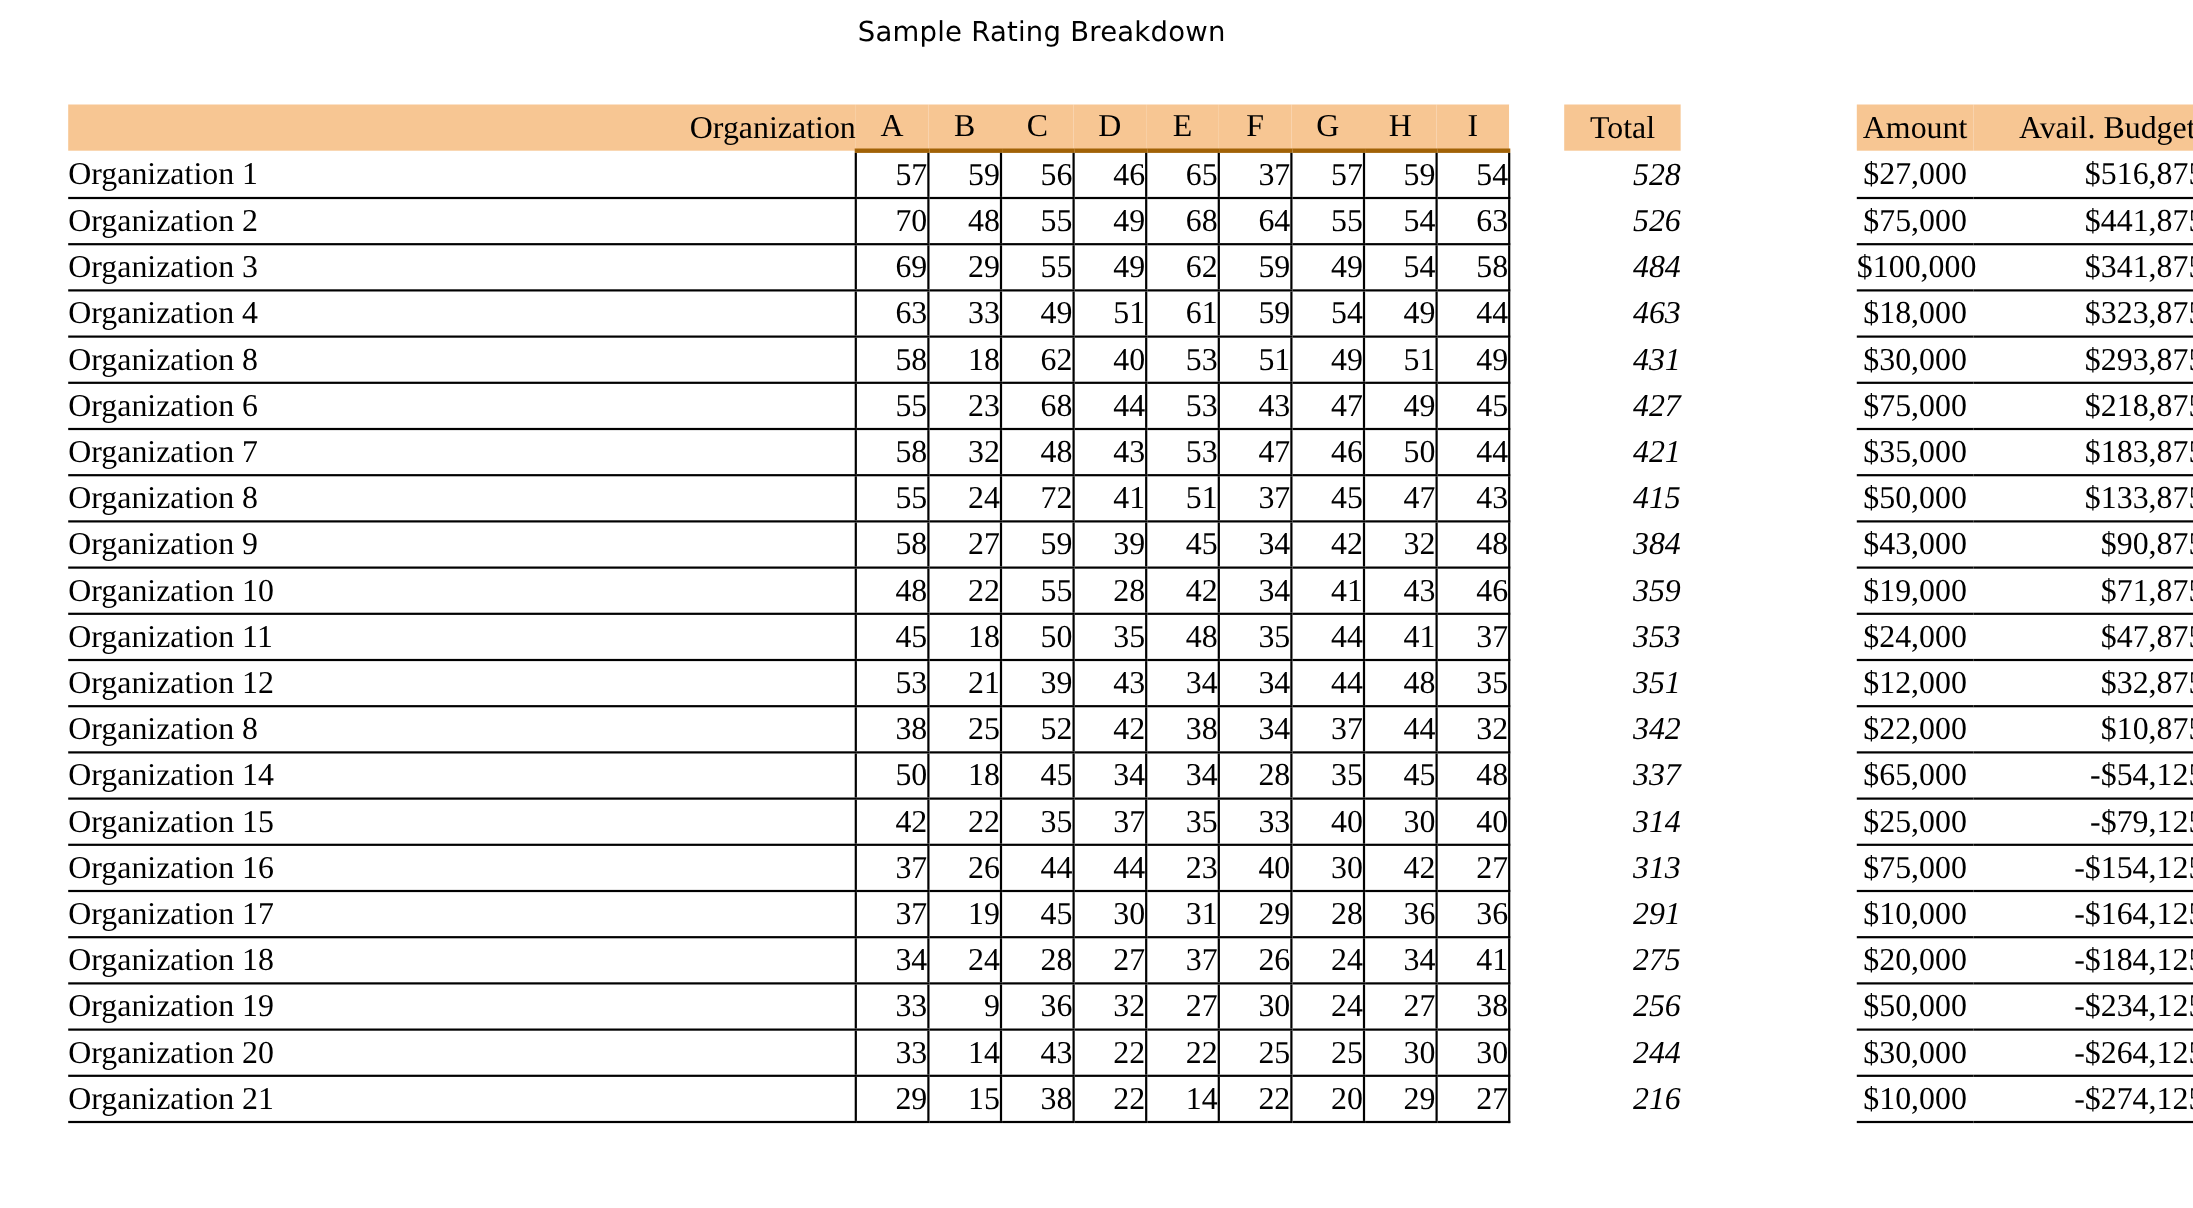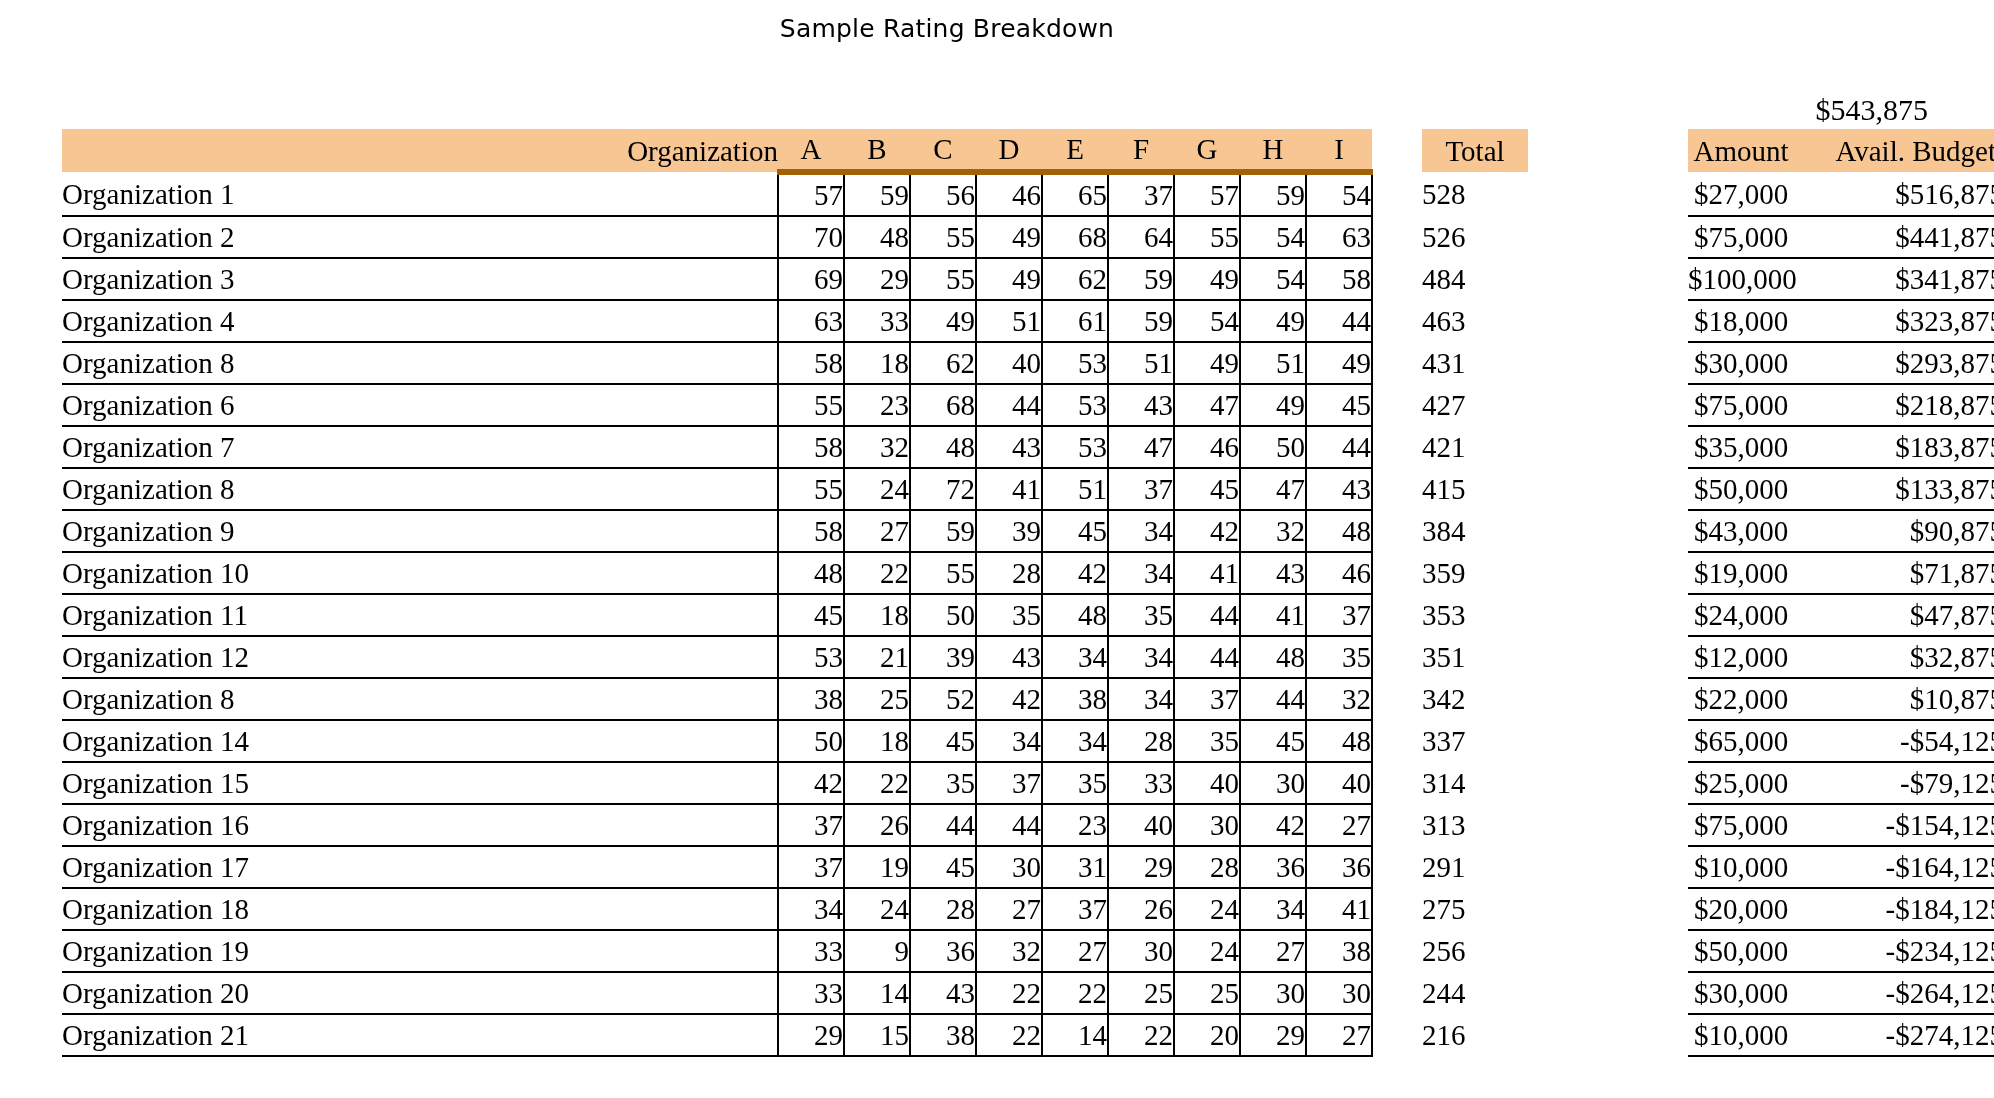--- a/index.html
+++ b/index.html
@@ -90,54 +90,54 @@
   .num {
     text-align: right;
     padding-right: 8px;
     border-left: 2px solid #000;
     border-bottom: 2px solid #000;
   }
   .num.last {
     border-right: 2px solid #000;
   }
   .total {
-    text-align: left;
+    text-align: right;
     border-bottom: none;
+    font-style: italic;
   }
   .amount {
     text-align: center;
     border-bottom: 2px solid #000;
   }
   .avail {
     text-align: right;
     padding-right: 8px;
     border-bottom: 2px solid #000;
   }
   tr.firstdata .num {
-    border-top: 6px solid #a16207;
+    border-top: 4px solid #a16207;
   }
   tr.firstdata .amount, tr.firstdata .avail {
     border-top: none;
     margin-left: 40px;
   }
   .hdr .letter, .hdr .total-head, .hdr .amount-head, .hdr .avail-head,
   .hdr .org-head {
     border-bottom: none;
   }
 </style>
 </head>
 <body>
 
 <div class="page">
 
   <div class="title">Sample Rating Breakdown</div>
 
   <div class="sheet">
 
-    <div class="budget-top">$543,875</div>
 
     <table class="grid">
       <colgroup>
         <col style="width:716px">
         <col style="width:66px">
           <col style="width:66px">
           <col style="width:66px">
         <col style="width:66px">
           <col style="width:66px">
           <col style="width:66px">

